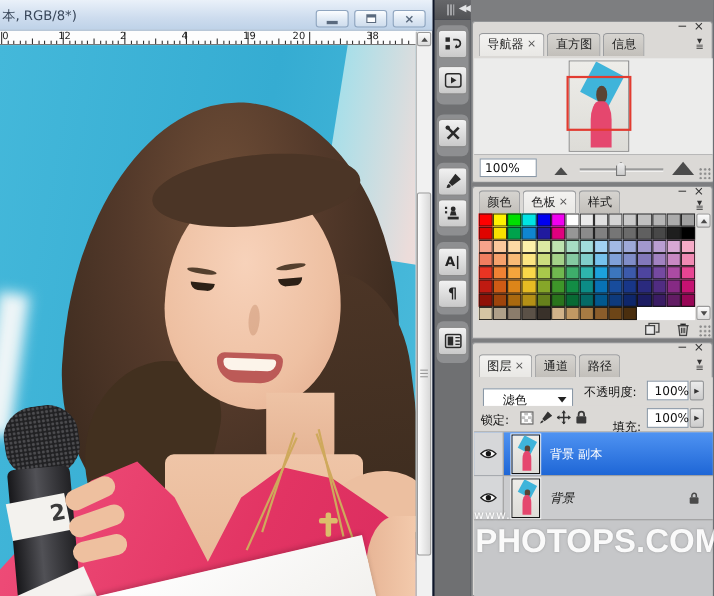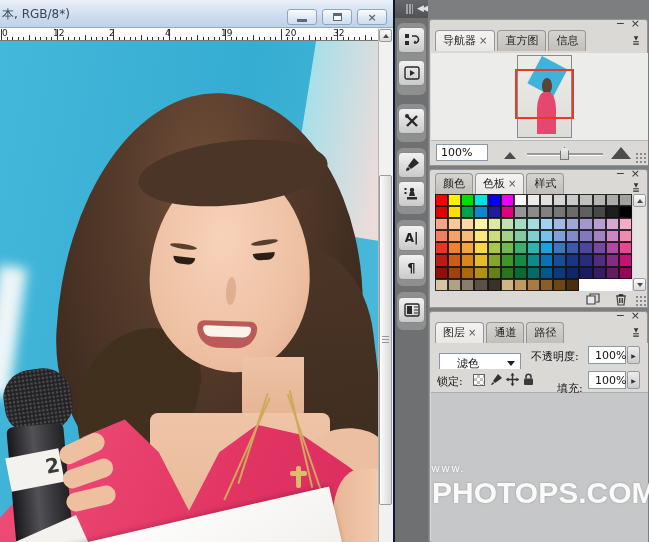--- a/index.html
+++ b/index.html
@@ -269,22 +269,22 @@
         <i class="tick t1" style="left: 348.2px;"></i>
         <i class="tick t1" style="left: 353.8px;"></i>
         <i class="tick t1" style="left: 359.4px;"></i>
         <i class="tick t2" style="left: 365px;"></i>
         <i class="tick t1" style="left: 370.6px;"></i>
         <span class="rlabel" style="left: 2px;">0</span>
         <span class="rlabel" style="left: 53px;">12</span>
         <span class="rlabel" style="left: 109px;">2</span>
         <span class="rlabel" style="left: 165px;">4</span>
         <span class="rlabel" style="left: 221px;">19</span>
-        <span class="rlabel" style="left: 285px;">20</span>
-        <span class="rlabel" style="left: 333px;">32</span>
+        <span class="rlabel" style="left: 266px;">20</span>
+        <span class="rlabel" style="left: 333px;">38</span>
       </div>
 
     <div id="canvas">
       <div class="ph ph-corner"></div>
       <div class="ph ph-haze"></div>
       <div class="ph ph-hair"></div>
       <div class="ph ph-hair-right"></div>
       <div class="ph ph-hair-left"></div>
       <div class="ph ph-face"></div>
       <div class="ph ph-fringe"></div>
@@ -652,20 +652,58 @@
           <svg width="11" height="13" viewBox="0 0 11 13">
               <rect x="1" y="5.5" width="9" height="6.5" rx="1" fill="#3a3a3a"></rect>
               <path d="M3 5.5 V3.8 a2.5 2.5 0 0 1 5 0 V5.5" fill="none" stroke="#3a3a3a" stroke-width="1.6"></path>
             </svg>
         </span>
         <span class="inline-label" style="left:126px;top:12px;">填充:</span>
         <div class="field" style="left:157px;top:2px;width:38px;height:18px;padding:2px 0 0 6px;">100%</div>
         <span class="spin-btn" style="left:196px;top:2px;">▶</span>
       </div>
       <div id="layers-list">
+          <div class="layer-row selected">
+            <span class="eye-cell">
+              <svg width="16" height="11" viewBox="0 0 16 11">
+                <path d="M1 5.5 Q8 -1.5 15 5.5 Q8 12.5 1 5.5Z" fill="#fafafa" stroke="#222" stroke-width="1"></path>
+                <circle cx="8" cy="5.5" r="2.4" fill="#161616"></circle>
+              </svg>
+            </span>
+            <span class="thumb">
+              <span class="mini">
+                <i class="mini-diamond"></i>
+                <i class="mini-head"></i>
+                <i class="mini-body"></i>
+              </span>
+            </span>
+            <span class="lname">背景 副本</span>
+          </div>
+          <div class="layer-row">
+            <span class="eye-cell">
+              <svg width="16" height="11" viewBox="0 0 16 11">
+                <path d="M1 5.5 Q8 -1.5 15 5.5 Q8 12.5 1 5.5Z" fill="#fafafa" stroke="#222" stroke-width="1"></path>
+                <circle cx="8" cy="5.5" r="2.4" fill="#161616"></circle>
+              </svg>
+            </span>
+            <span class="thumb">
+              <span class="mini">
+                <i class="mini-diamond"></i>
+                <i class="mini-head"></i>
+                <i class="mini-body"></i>
+              </span>
+            </span>
+            <span class="lname it">背景</span>
+            <span class="llock">
+              <svg width="10" height="12" viewBox="0 0 10 12">
+                <rect x="1" y="5" width="8" height="6" rx="1" fill="#4a4a4a"></rect>
+                <path d="M3 5 V3.5 a2 2 0 0 1 4 0 V5" fill="none" stroke="#4a4a4a" stroke-width="1.4"></path>
+              </svg>
+            </span>
+          </div>
         </div>
     </div>
 
   </div>
 
   <div id="watermark">
     <span id="wm-prefix">www.</span>
     <span id="wm-en">PHOTOPS.COM</span>
   </div>
 

